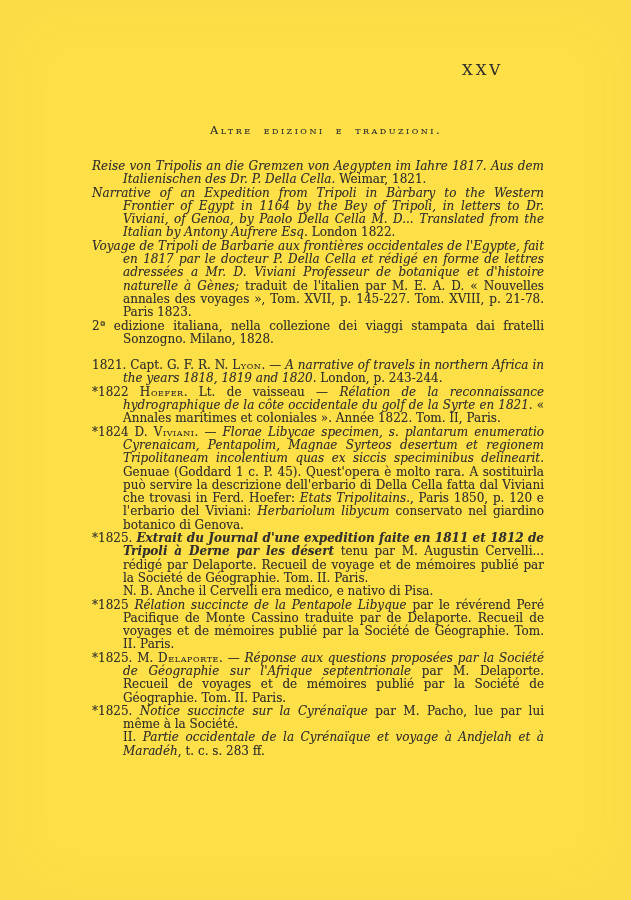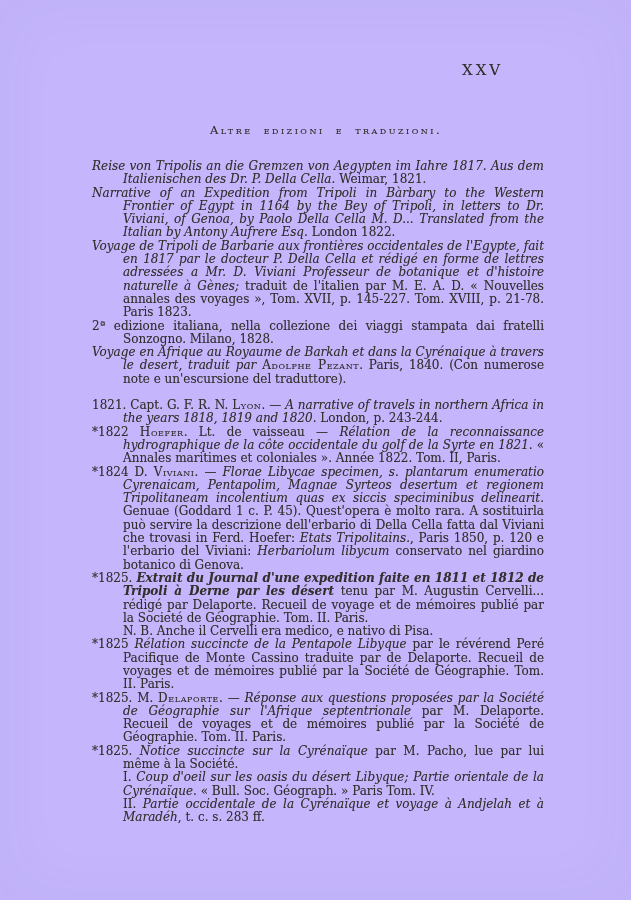--- a/index.html
+++ b/index.html
@@ -5,21 +5,21 @@
 <style>
   html, body { margin: 0; padding: 0; }
   body {
     width: 631px; height: 900px;
     background: #e8e8e8;
     font-family: "DejaVu Serif", "Liberation Serif", serif;
   }
   .scan-page {
     position: relative;
     width: 631px; height: 900px;
-    background: #c4b5fd;
+    background: #fde047;
     box-shadow: inset 0 0 70px rgba(90,85,75,0.04);
     overflow: hidden;
     color: #32302c;
   }
   .page-number {
     position: absolute;
     top: 61px; left: 462px;
     font-size: 15px;
     letter-spacing: 3px;
     text-shadow: 0 0 0.5px rgba(60,55,50,0.45);
@@ -60,29 +60,27 @@
   <div class="page-number">XXV</div>
 
   <h1 class="heading">Altre edizioni e traduzioni.</h1>
 
   <div class="text-block">
     <div class="entry-list editions">
         <p class="hang"><span class="s-i">Reise von Tripolis an die Gremzen von Aegypten im Iahre 1817. Aus dem Italienischen des Dr. P. Della Cella. </span><span class="s-r">Weimar, 1821.</span></p>
         <p class="hang"><span class="s-i">Narrative of an Expedition from Tripoli in Bàrbary to the Western Frontier of Egypt in 1164 by the Bey of Tripoli, in letters to Dr. Viviani, of Genoa, by Paolo Della Cella M. D... Translated from the Italian by Antony Aufrere Esq. </span><span class="s-r">London 1822.</span></p>
         <p class="hang"><span class="s-i">Voyage de Tripoli de Barbarie aux frontières occidentales de l'Egypte, fait en 1817 par le docteur P. Della Cella et rédigé en forme de lettres adressées a Mr. D. Viviani Professeur de botanique et d'histoire naturelle à Gènes; </span><span class="s-r">traduit de l'italien par M. E. A. D. « Nouvelles annales des voyages », Tom. XVII, p. 145-227. Tom. XVIII, p. 21-78. Paris 1823.</span></p>
         <p class="hang"><span class="s-r">2ª edizione italiana, nella collezione dei viaggi stampata dai fratelli Sonzogno. Milano, 1828.</span></p>
-        <p class="hang"><span class="s-i">Voyage en Afrique au Royaume de Barkah et dans la Cyrénaique à travers le desert, traduit par </span><span class="s-sc">Adolphe Pezant</span><span class="s-r">. Paris, 1840. (Con numerose note e un'escursione del traduttore).</span></p>
       </div>
 
     <div class="entry-list bib">
         <p class="hang"><span class="s-r">1821. Capt. G. F. R. N. </span><span class="s-sc">Lyon</span><span class="s-r">. — </span><span class="s-i">A narrative of travels in northern Africa in the years 1818, 1819 and 1820</span><span class="s-r">. London, p. 243-244.</span></p>
         <p class="hang"><span class="s-r">*1822 </span><span class="s-sc">Hoefer</span><span class="s-r">. Lt. de vaisseau — </span><span class="s-i">Rélation de la reconnaissance hydrographique de la côte occidentale du golf de la Syrte en 1821</span><span class="s-r">. « Annales maritimes et coloniales ». Année 1822. Tom. II, Paris.</span></p>
         <p class="hang"><span class="s-r">*1824 D. </span><span class="s-sc">Viviani</span><span class="s-r">. — </span><span class="s-i">Florae Libycae specimen, s. plantarum enumeratio Cyrenaicam, Pentapolim, Magnae Syrteos desertum et regionem Tripolitaneam incolentium quas ex siccis speciminibus delinearit</span><span class="s-r">. Genuae (Goddard 1 c. P. 45). Quest'opera è molto rara. A sostituirla può servire la descrizione dell'erbario di Della Cella fatta dal Viviani che trovasi in Ferd. Hoefer: </span><span class="s-i">Etats Tripolitains.</span><span class="s-r">, Paris 1850, p. 120 e l'erbario del Viviani: </span><span class="s-i">Herbariolum libycum</span><span class="s-r"> conservato nel giardino botanico di Genova.</span></p>
         <p class="hang"><span class="s-r">*1825. </span><span class="s-bi">Extrait du Journal d'une expedition faite en 1811 et 1812 de Tripoli à Derne par les désert</span><span class="s-r"> tenu par M. Augustin Cervelli... rédigé par Delaporte. Recueil de voyage et de mémoires publié par la Societé de Géographie. Tom. II. Paris.</span></p>
         <p class="flush"><span class="s-r">N. B. Anche il Cervelli era medico, e nativo di Pisa.</span></p>
         <p class="hang"><span class="s-r">*1825 </span><span class="s-i">Rélation succincte de la Pentapole Libyque</span><span class="s-r"> par le révérend Peré Pacifique de Monte Cassino traduite par de Delaporte. Recueil de voyages et de mémoires publié par la Société de Géographie. Tom. II. Paris.</span></p>
         <p class="hang"><span class="s-r">*1825. M. </span><span class="s-sc">Delaporte</span><span class="s-r">. — </span><span class="s-i">Réponse aux questions proposées par la Société de Géographie sur l'Afrique septentrionale</span><span class="s-r"> par M. Delaporte. Recueil de voyages et de mémoires publié par la Société de Géographie. Tom. II. Paris.</span></p>
         <p class="hang"><span class="s-r">*1825. </span><span class="s-i">Notice succincte sur la Cyrénaïque</span><span class="s-r"> par M. Pacho, lue par lui même à la Société.</span></p>
-        <p class="flush"><span class="s-r">I. </span><span class="s-i">Coup d'oeil sur les oasis du désert Libyque; Partie orientale de la Cyrénaïque</span><span class="s-r">. « Bull. Soc. Géograph. » Paris Tom. IV.</span></p>
         <p class="flush"><span class="s-r">II. </span><span class="s-i">Partie occidentale de la Cyrénaïque et voyage à Andjelah et à Maradéh</span><span class="s-r">, t. c. s. 283 ff.</span></p>
       </div>
   </div>
 </div>
 
 </body></html>

